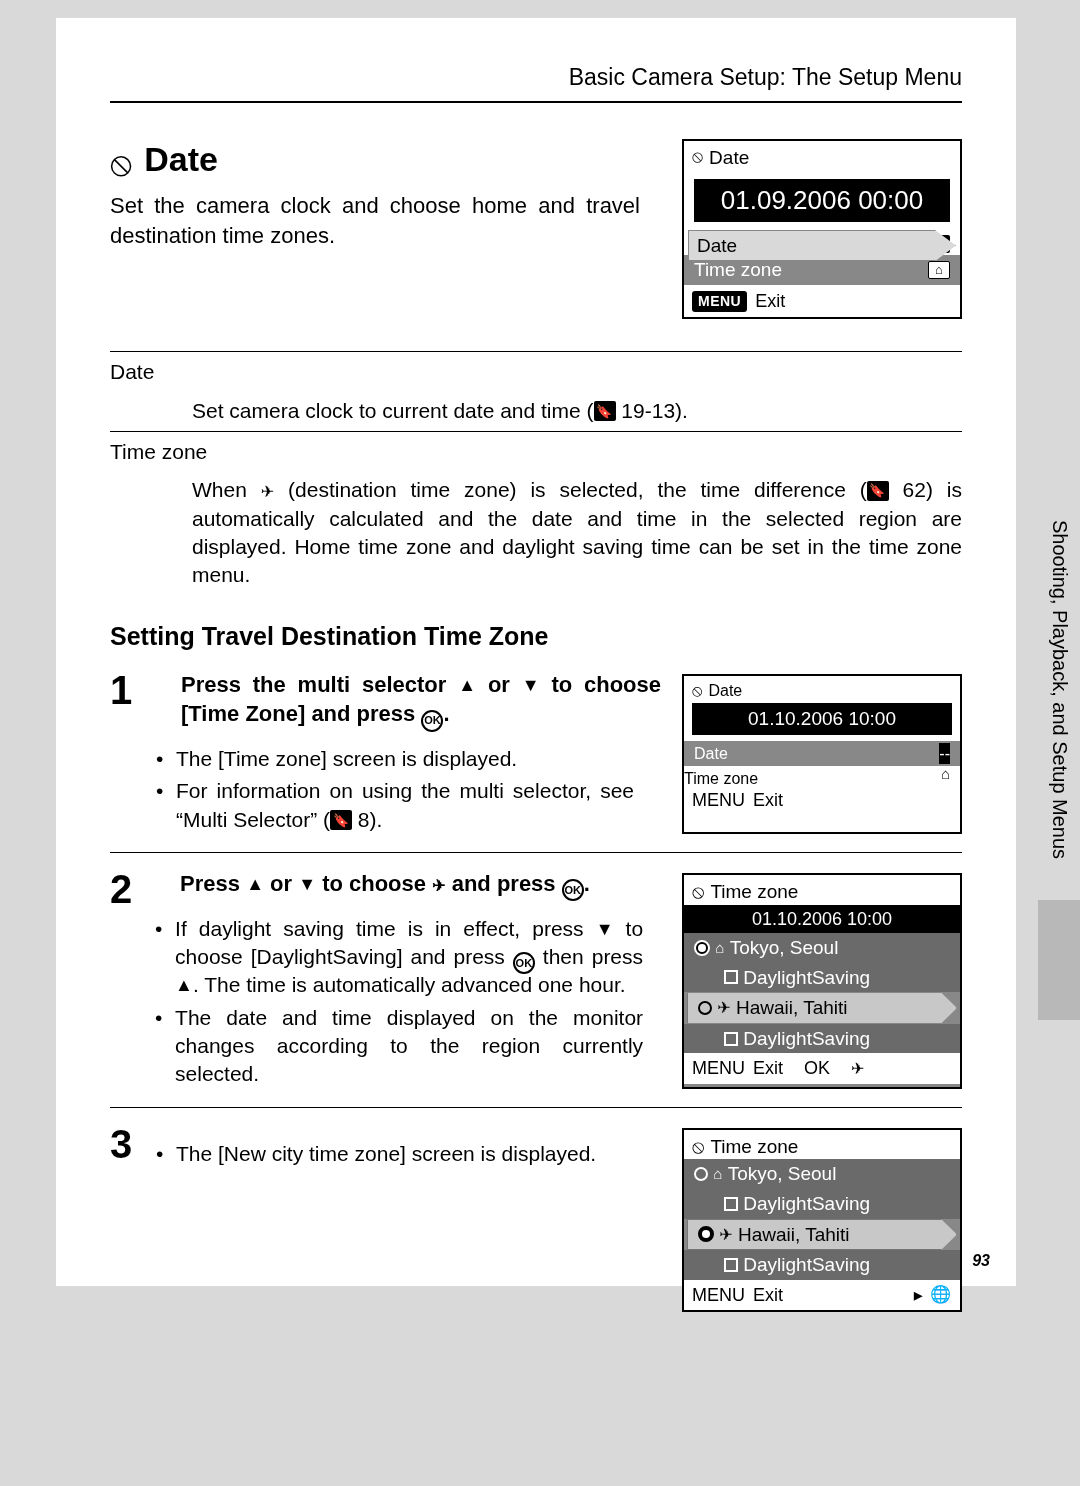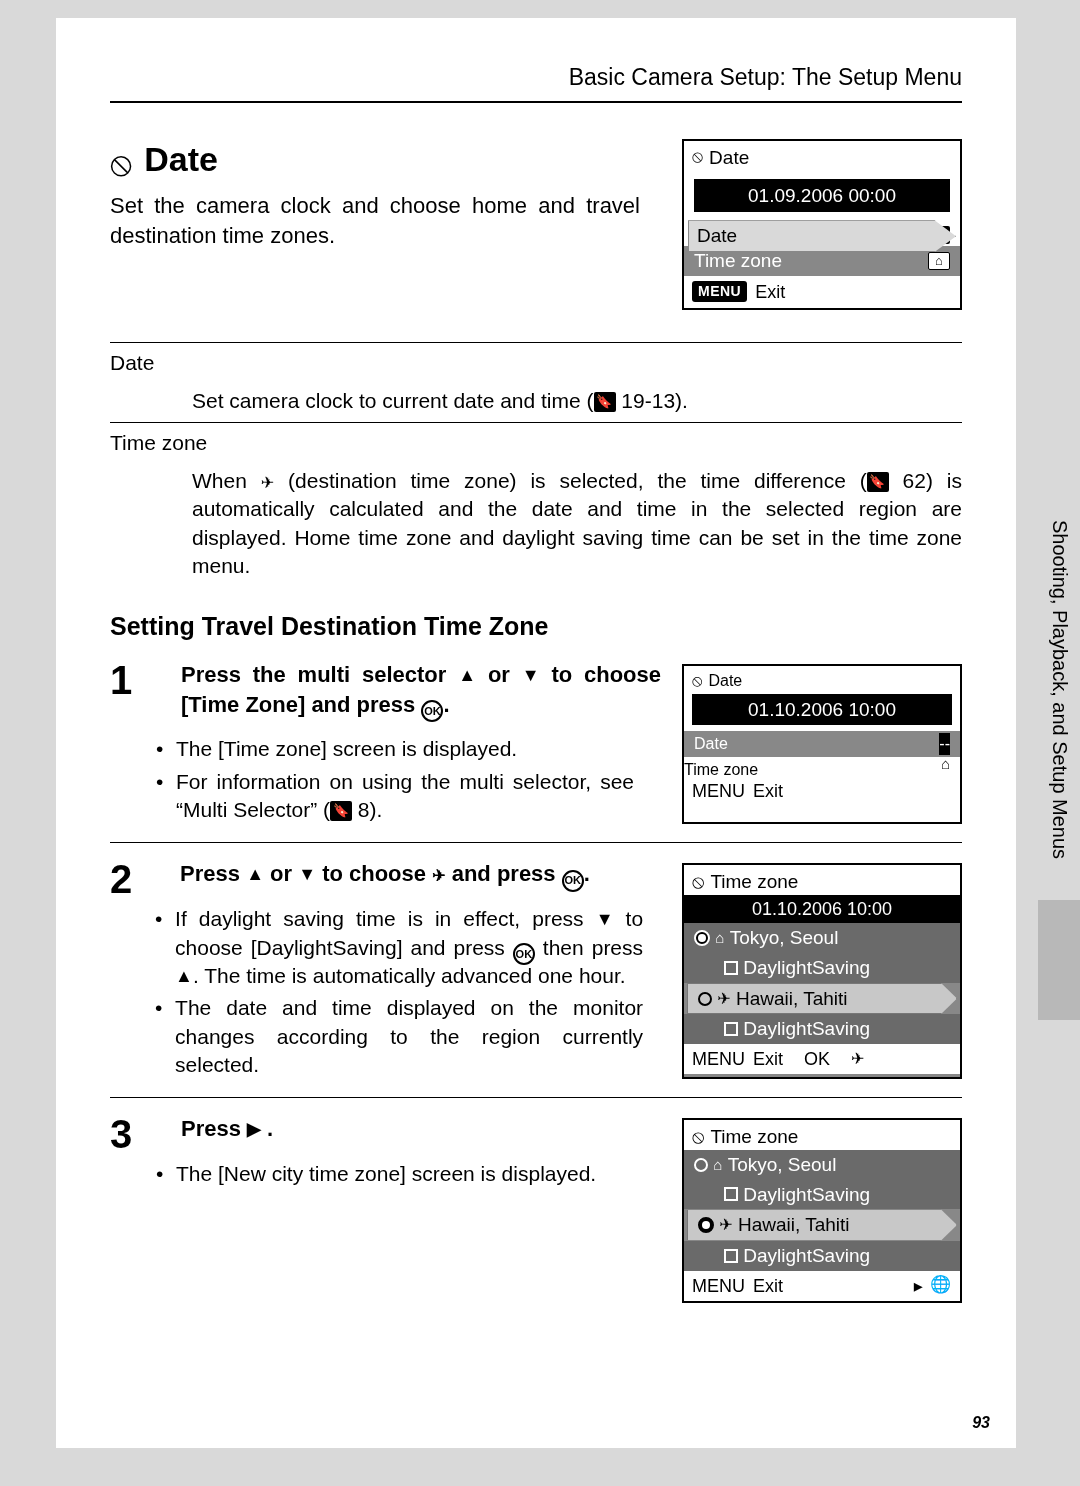--- a/index.html
+++ b/index.html
@@ -8,21 +8,21 @@
     font-family: "Segoe UI", Arial, sans-serif;
     color: #000;
     width: 1080px;
     height: 1486px;
     position: relative;
     line-height: 1.35;
   }
   .page {
     position: absolute;
     left: 56px; top: 18px;
-    width: 960px; height: 1430px;
+    width: 960px; height: 1268px;
     background: #fff;
     padding: 44px 54px 40px 54px;
   }
   .header-right {
     text-align: right;
     font-size: 23px;
     border-bottom: 2px solid #000;
     padding-bottom: 8px;
     margin-bottom: 34px;
   }
@@ -38,21 +38,21 @@
   .top-flex { display:flex; gap:20px; }
   .top-left { flex:1; }
   .lcd {
     width: 280px; border: 2px solid #000; background:#fff; margin-top:2px;
     font-family: Arial, sans-serif;
   }
   .lcd .lcd-title { display:flex; align-items:center; gap:6px; padding:4px 8px 2px 8px; font-size:19px; }
   .lcd .clk { font-size:17px; }
   .lcd .blackbar {
     margin:6px 10px 8px 10px; background:#000; color:#fff; text-align:center;
-    font-size:19px; padding:4px 0;
+    font-size:26px; padding:4px 0;
   }
   .lcd .row { display:flex; align-items:center; padding:2px 8px; font-size:19px; }
   .lcd .row.sel {
     background:#d9d9d9;
     border:1px solid #888;
     margin:0 4px;
     position:relative;
     clip-path: polygon(0 0, 92% 0, 100% 50%, 92% 100%, 0 100%);
     padding-right:18px;
   }
@@ -245,23 +245,20 @@
         <div class="row-plain hl"><span class="radio-off" style="border-color:#000;"></span>&nbsp;<span class="plane">✈</span>&nbsp;<span>Hawaii, Tahiti</span></div>
         <div class="row-plain dark" style="padding-left:40px;"><span class="ds-chk"></span>&nbsp;<span>DaylightSaving</span></div>
         <div class="foot"><span class="menu-btn">MENU</span><span>Exit</span>&nbsp;<span class="ok-btn">OK</span>&nbsp;<span class="plane">✈</span></div>
       </div>
     </div>
   </div>
 
   <div class="step" style="border-bottom:none;">
     <div class="step-num">3</div>
     <div class="step-body">
-      <div class="stitle">
-        <span>Press </span><span class="tri">▶</span><span> .</span>
-      </div>
       <ul style="width:490px;">
         <li>The [New city time zone] screen is displayed.</li>
       </ul>
     </div>
     <div class="step-right">
       <div class="box3">
         <div class="lcd-title">
             <span class="clk">⦸</span>
             <span>Time zone</span>
           </div>

